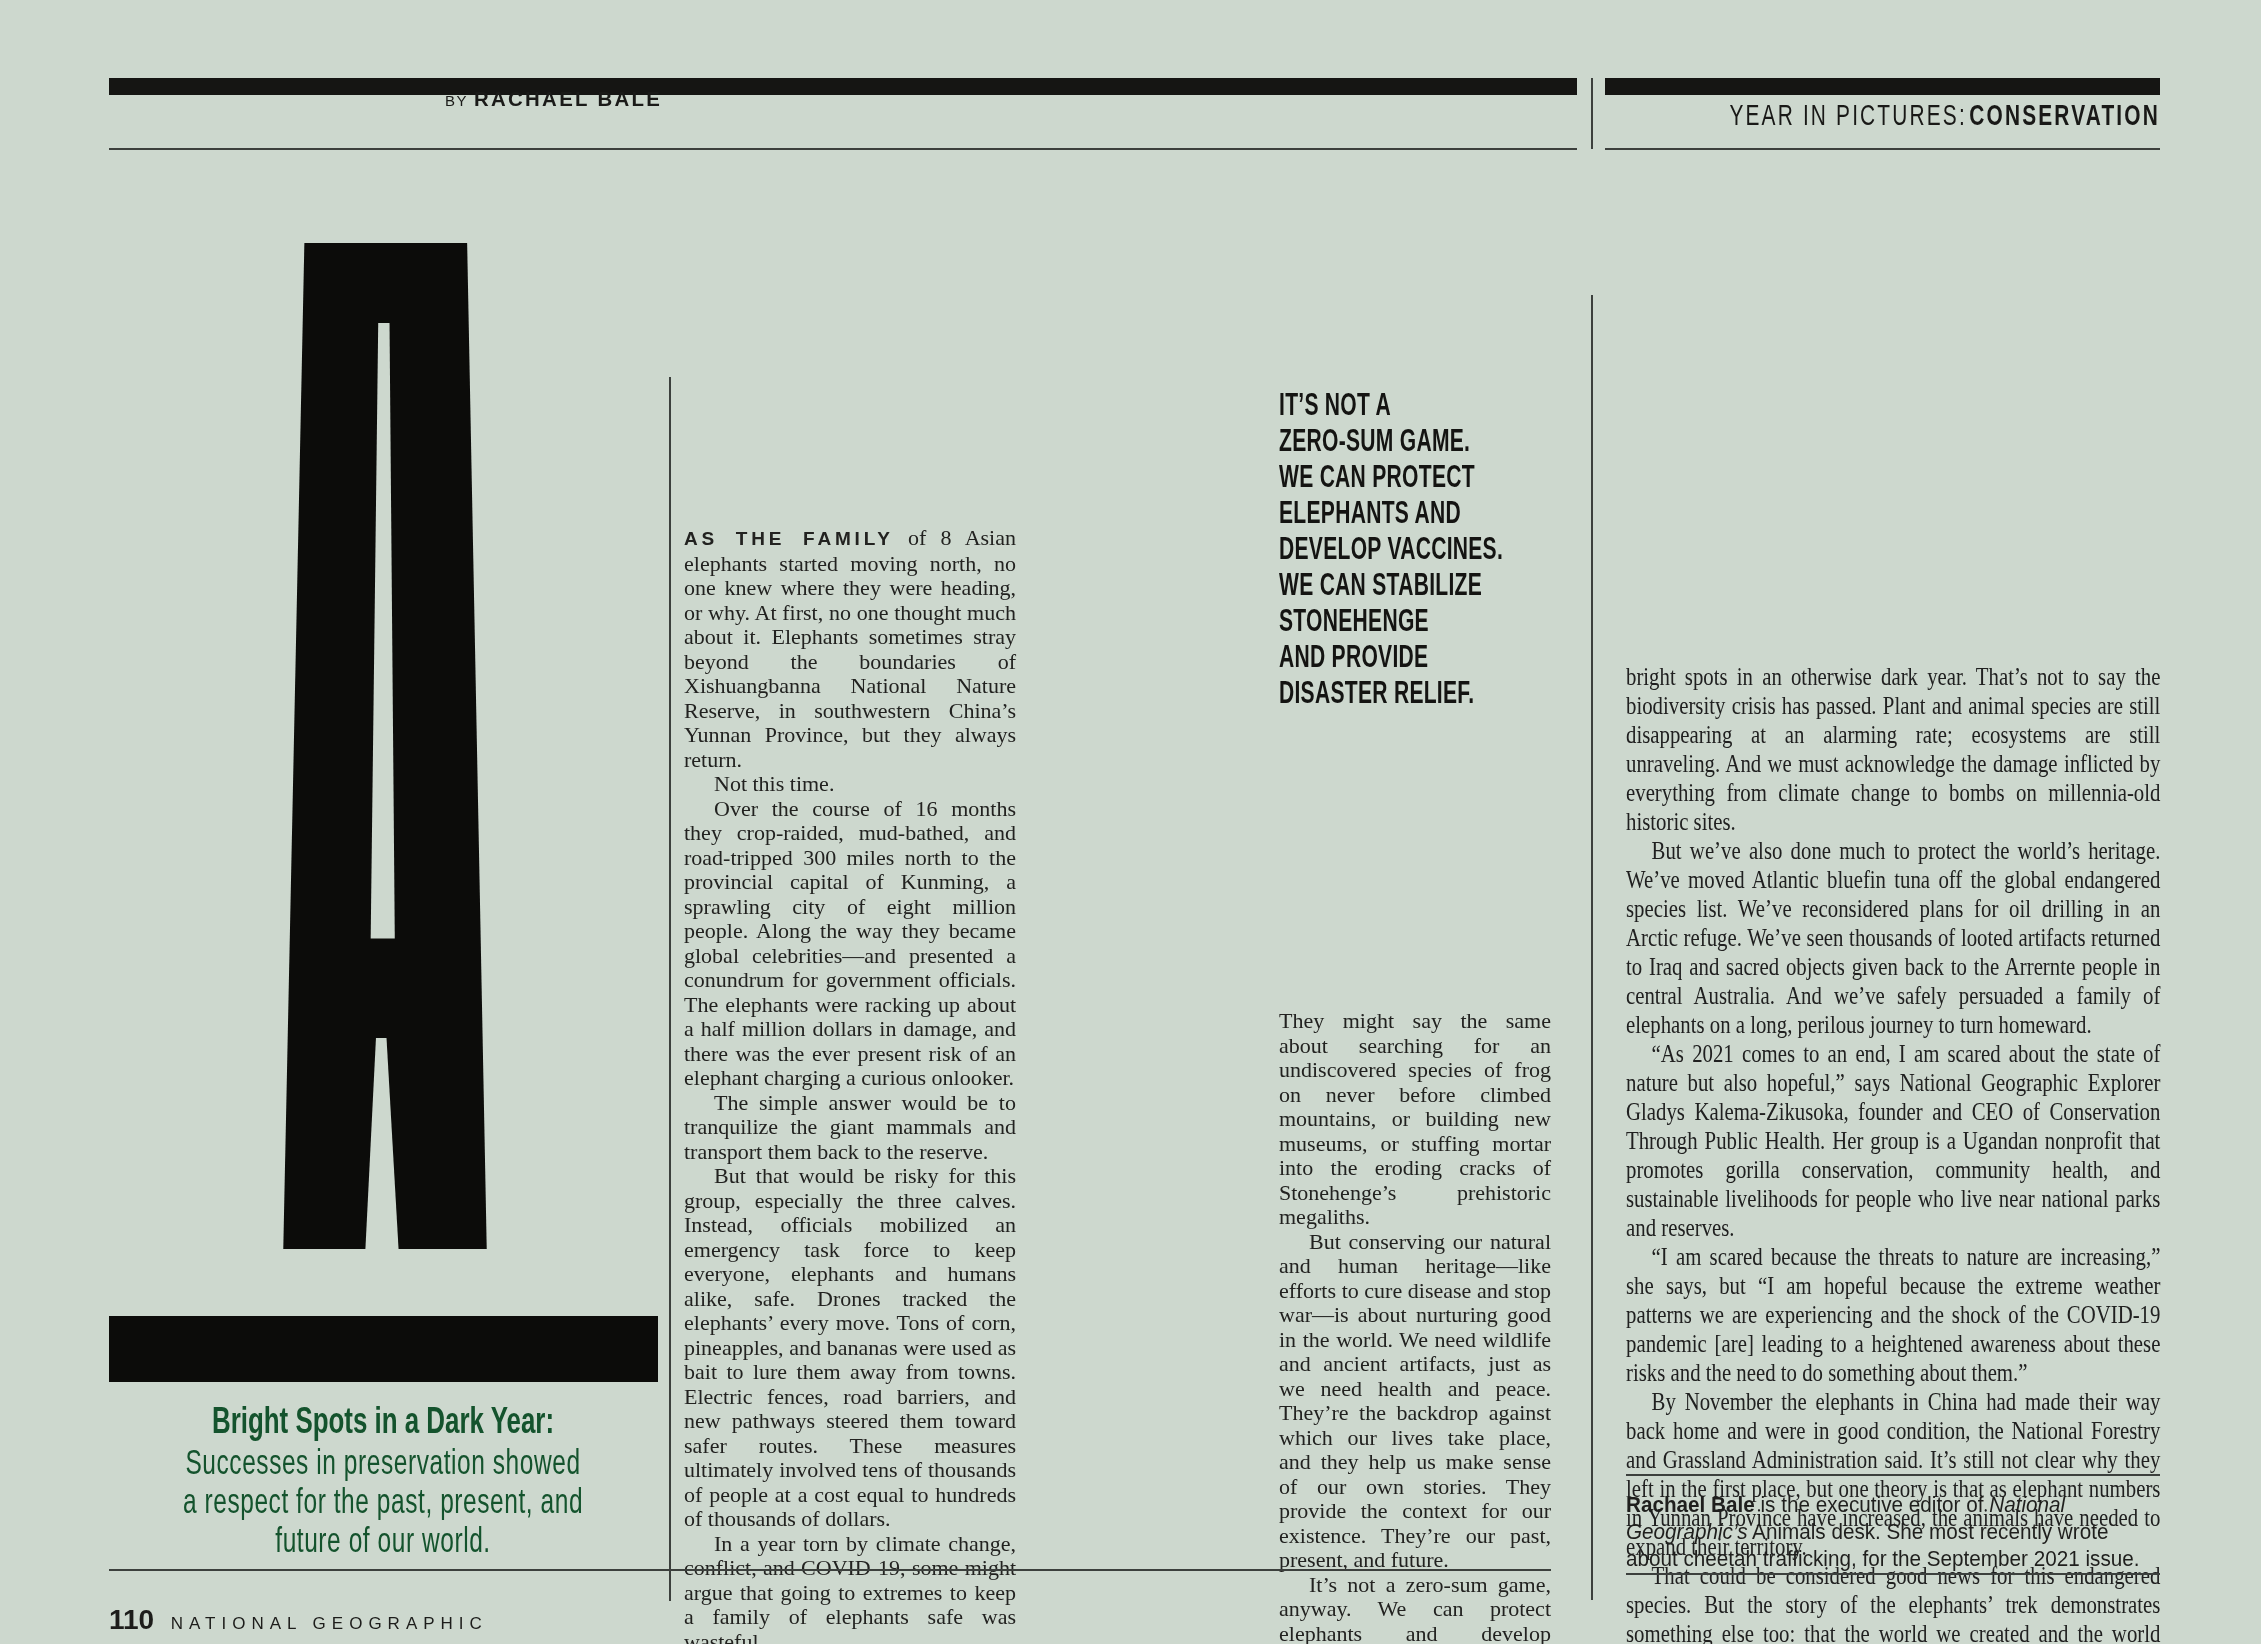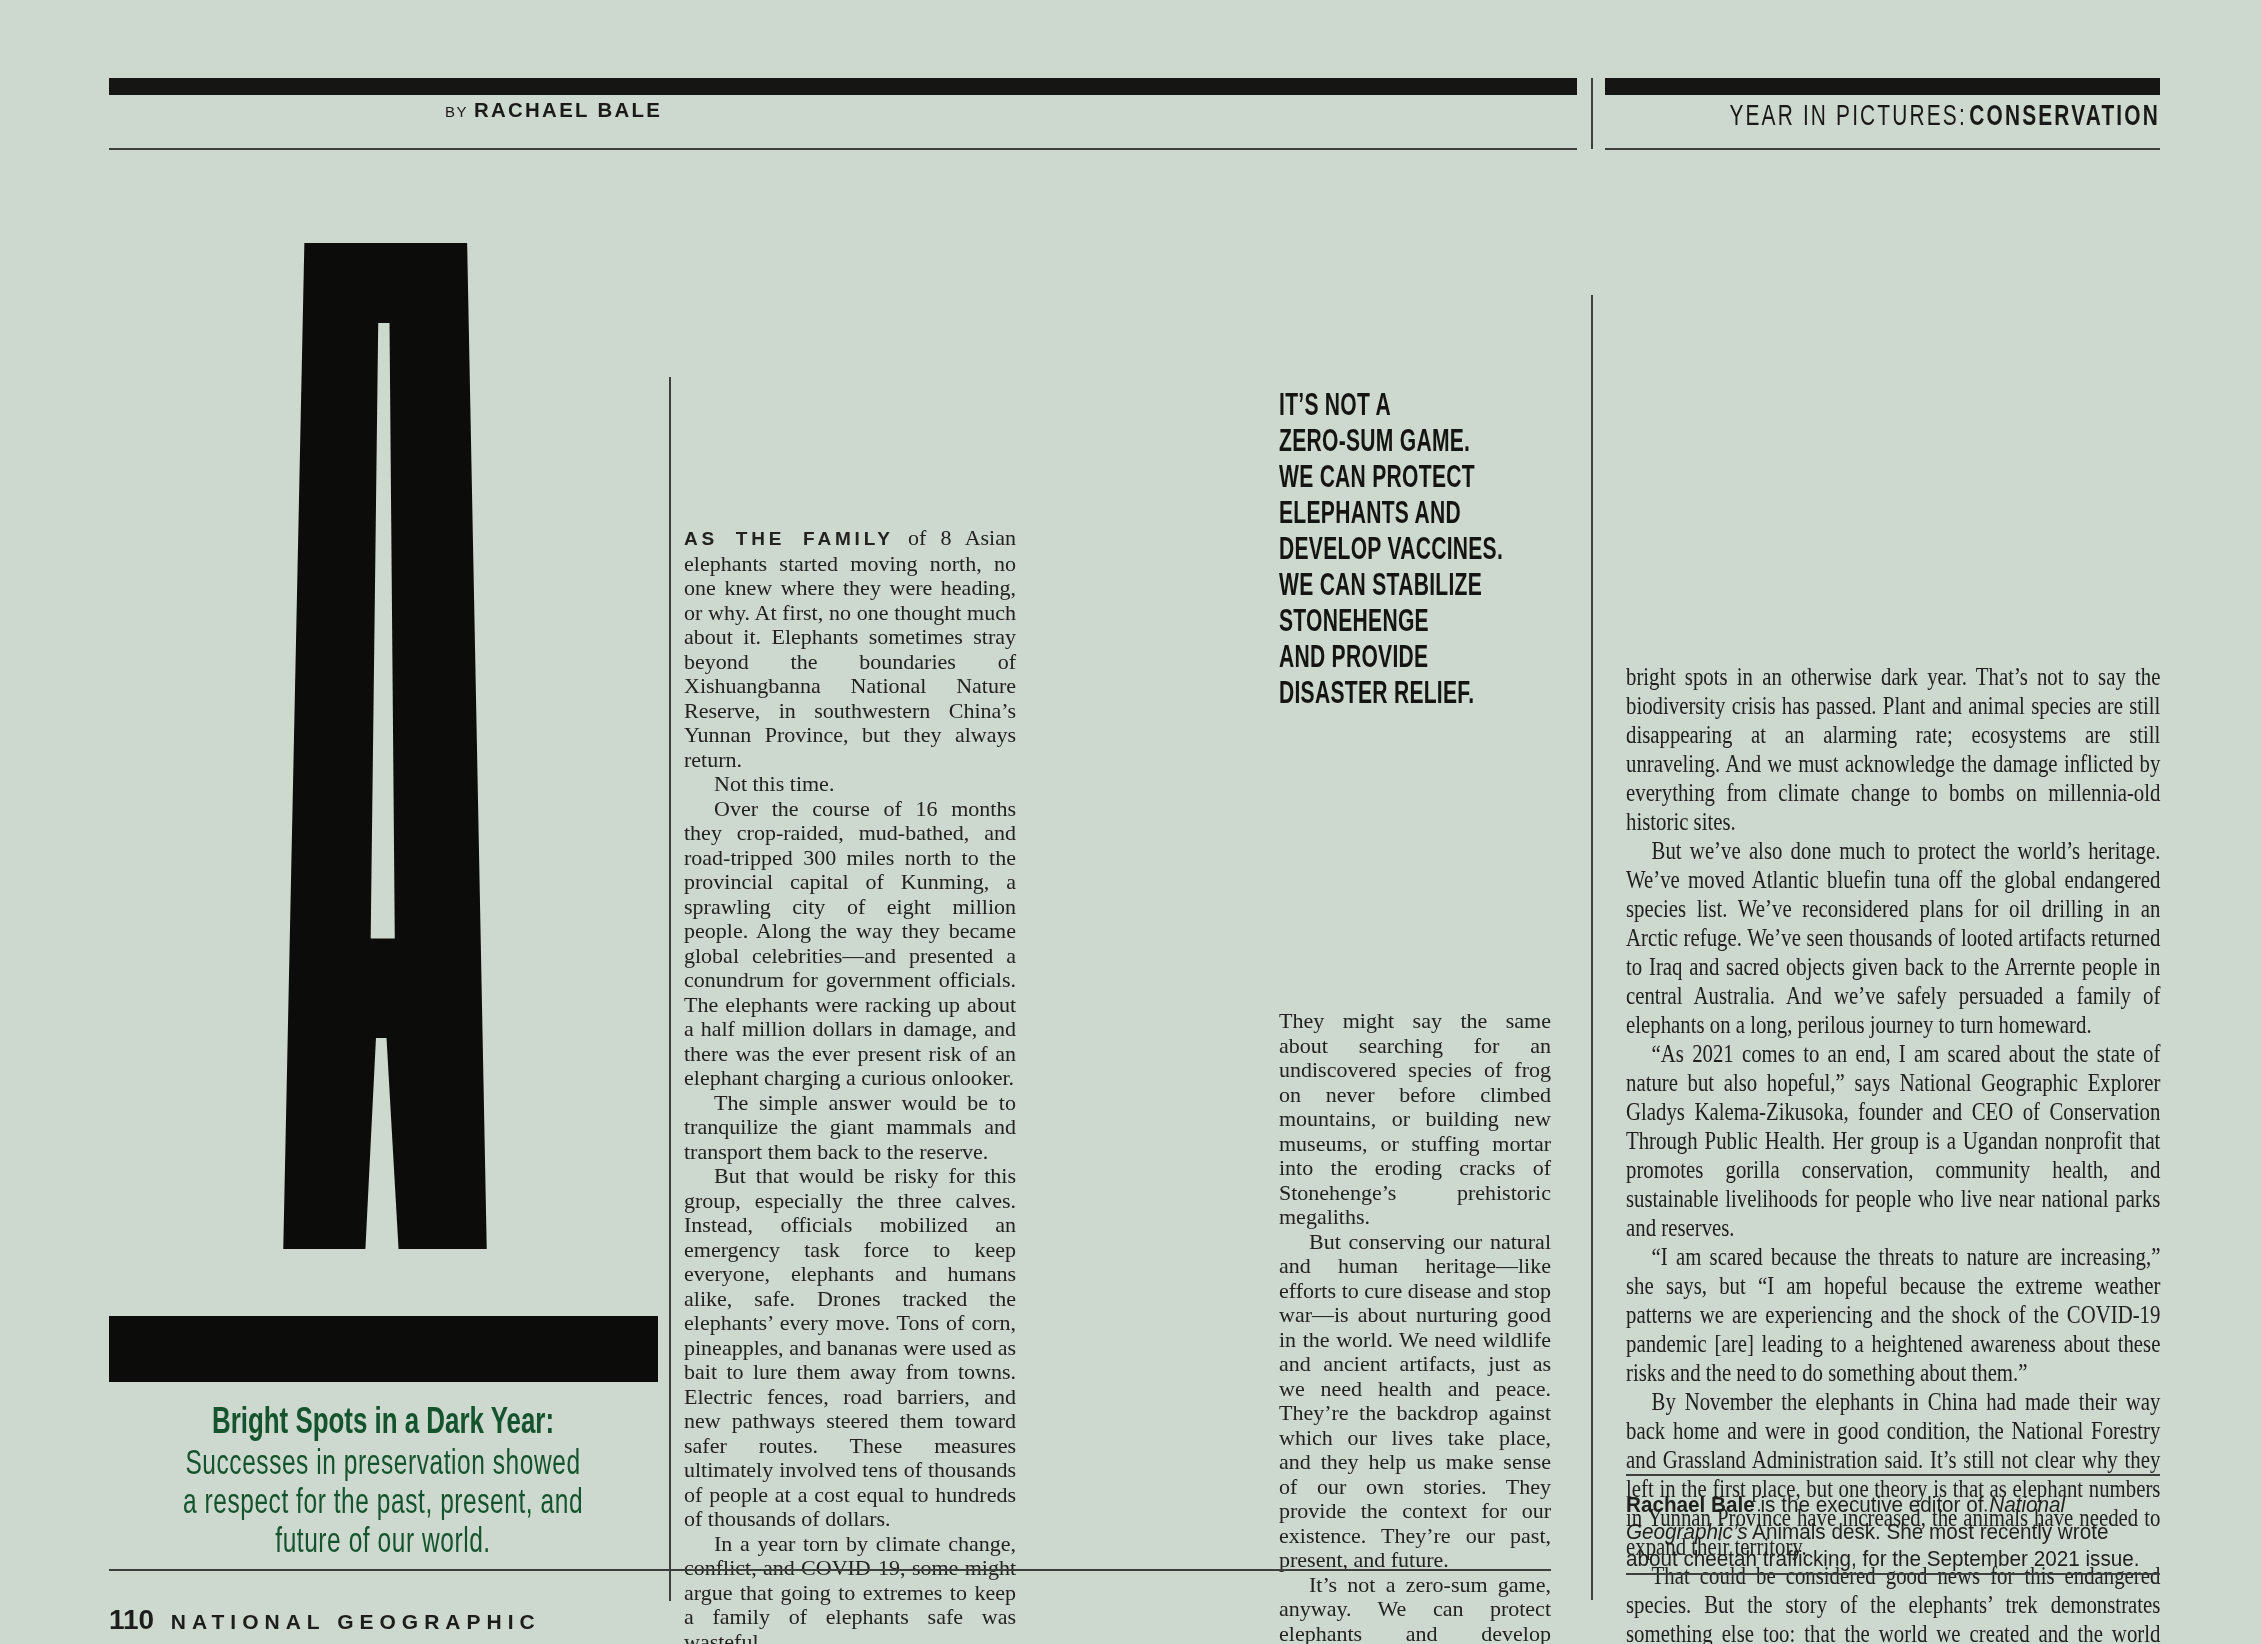--- a/index.html
+++ b/index.html
@@ -13,21 +13,21 @@
     overflow:hidden;
   }
   .abs{position:absolute;}
 
   
   .rule-thick{height:16.6px;background:#151513;}
   .rule-thin{height:1.5px;background:#3c403d;}
   .vrule{width:1.5px;background:#3c403d;}
 
   
-  .byline{top:99px;left:445px;white-space:nowrap;font-family:"Liberation Sans",sans-serif;color:#1a1a18;}
+  .byline{top:88px;left:445px;white-space:nowrap;font-family:"Liberation Sans",sans-serif;color:#1a1a18;}
   .byline .by{font-size:15px;font-weight:400;letter-spacing:1.5px;}
   .byline .name{font-size:20.4px;font-weight:700;letter-spacing:2.3px;margin-left:6px;}
   .kicker{top:99px;right:101px;white-space:nowrap;font-family:"Liberation Sans",sans-serif;color:#191917;
           transform:scaleX(0.72);transform-origin:100% 50%;}
   .kicker .k-label{font-size:29px;font-weight:400;letter-spacing:3px;}
   .kicker .k-topic{font-size:29px;font-weight:700;letter-spacing:3px;}
 
   
   .bigA{left:283px;top:243px;}
 
@@ -61,21 +61,21 @@
 
   
   .bio{left:1626px;top:1491px;width:573px;transform:scaleX(0.94);transform-origin:0 0;
        font-family:"Liberation Sans",sans-serif;font-size:22px;line-height:27px;color:#1f1f1d;text-align:left;}
   .bio .bio-name{font-weight:700;}
   .bio .bio-italic{font-style:italic;}
 
   
   .footer{left:109px;top:1604px;white-space:nowrap;font-family:"Liberation Sans",sans-serif;color:#1d1d1b;}
   .footer .pageno{font-size:28px;font-weight:700;}
-  .footer .mag{font-size:21px;font-weight:700;letter-spacing:6px;margin-left:16.6px;}
+  .footer .mag{font-size:17px;font-weight:400;letter-spacing:6px;margin-left:16.6px;}
 </style>
 </head>
 <body>
 
 <div class="page">
 
   <div class="abs rule-thick" style="left:109px;top:78px;width:1468px;"></div>
   <div class="abs rule-thick" style="left:1605px;top:78px;width:555px;"></div>
 
   <div class="abs vrule" style="left:1591px;top:78px;height:71px;"></div>

